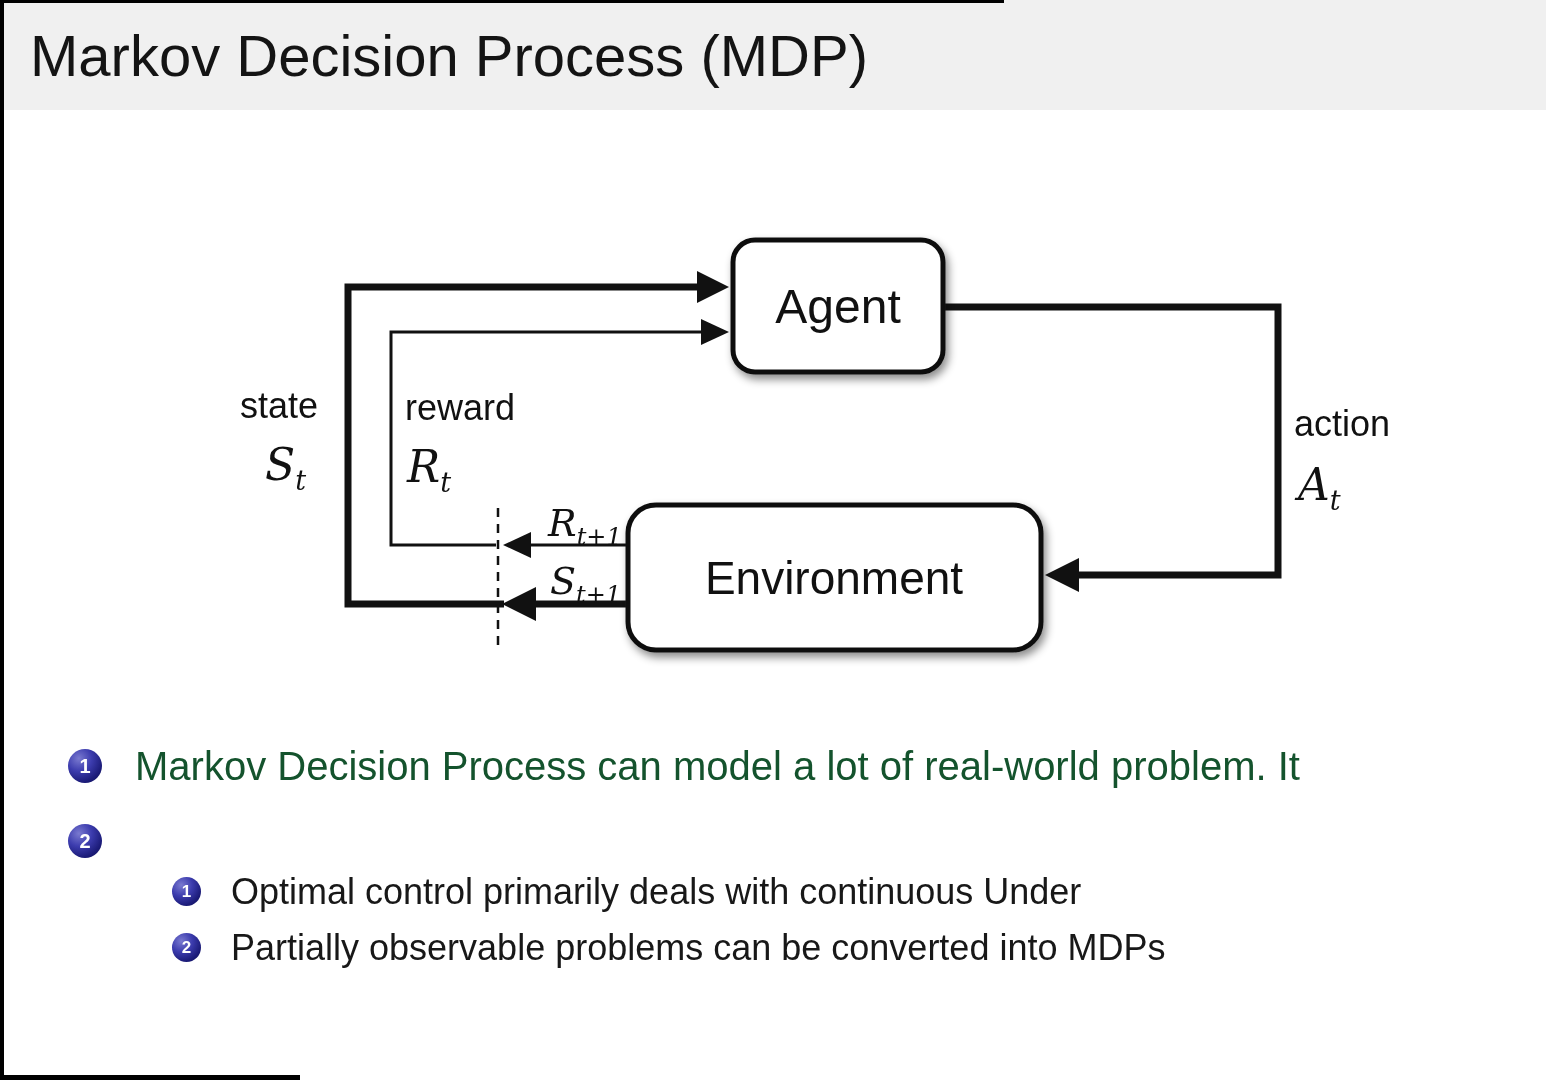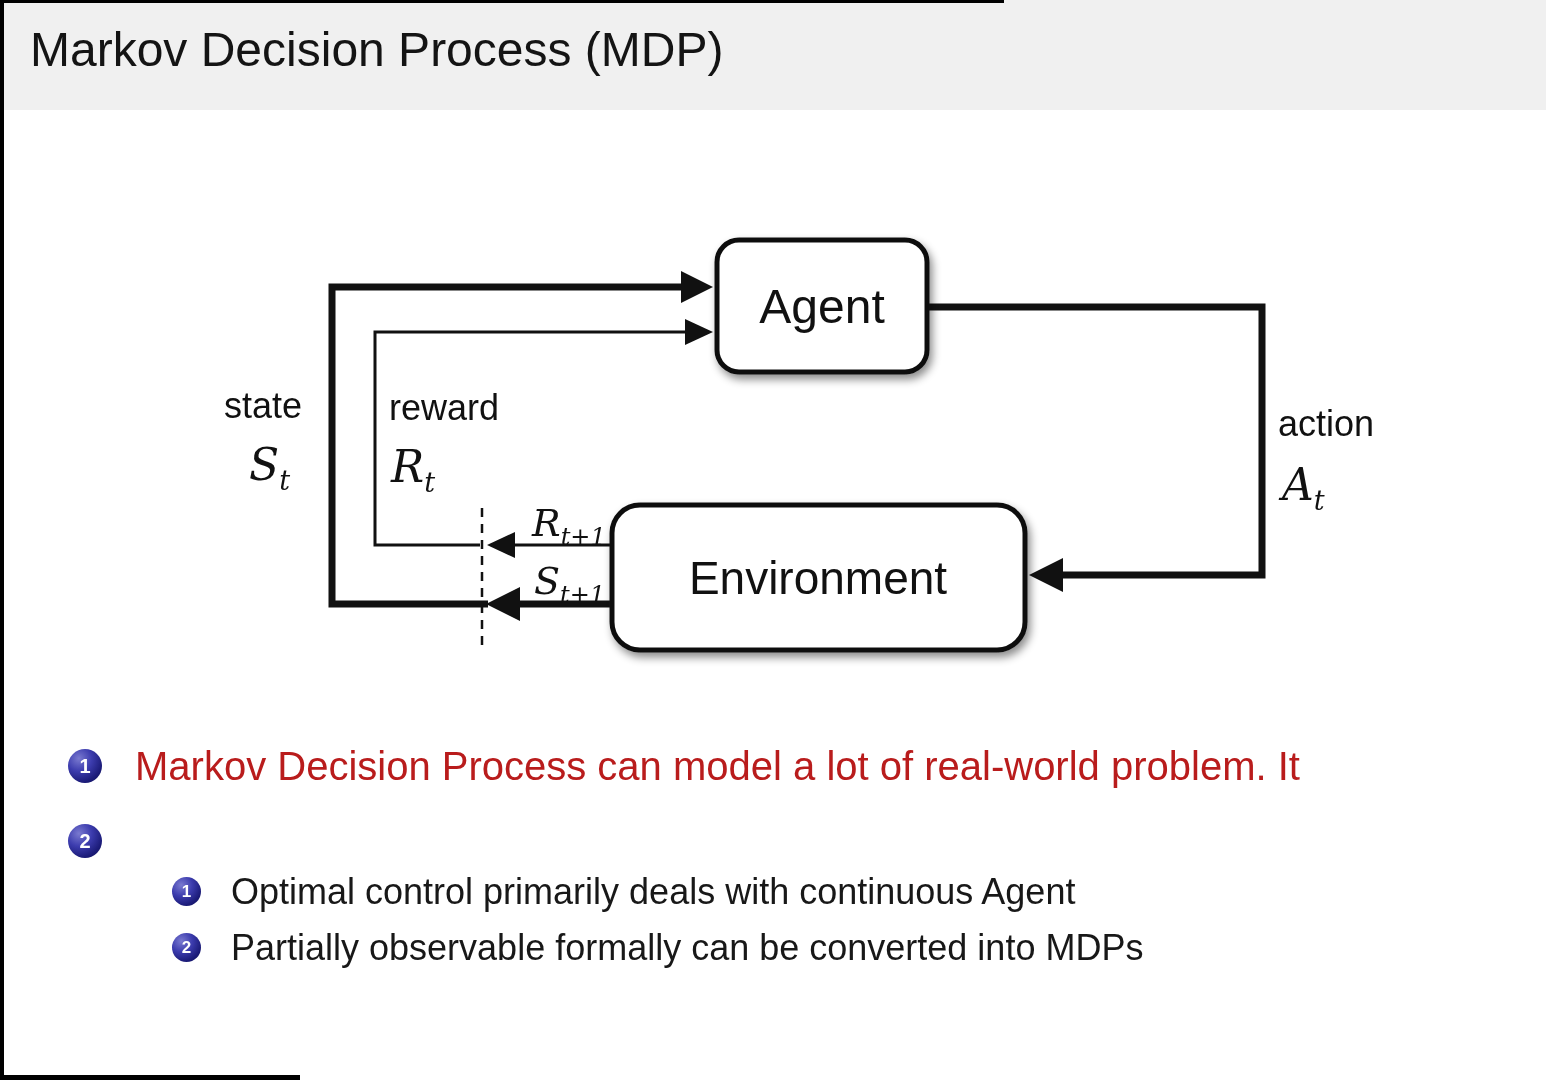--- a/index.html
+++ b/index.html
@@ -5,35 +5,35 @@
   html,body{margin:0;padding:0;background:#fff;}
   .slide{position:relative;width:1546px;height:1080px;background:#ffffff;overflow:hidden;
          font-family:"Liberation Sans",sans-serif;color:#161616;}
   
   .edge{position:absolute;background:#000;}
   .edge-left{left:0;top:0;width:4px;height:1080px;}
   .edge-top{left:0;top:0;width:1004px;height:3px;}
   .edge-bottom{left:0;bottom:0;width:300px;height:5px;}
   
   .titlebar{position:absolute;left:0;top:0;width:1546px;height:110px;background:#f0f0f0;}
-  .titlebar h1{margin:0;padding:22px 0 0 30px;font-size:48px;font-weight:400;
+  .titlebar h1{margin:0;padding:22px 0 0 30px;font-size:58px;font-weight:400;
                letter-spacing:0px;color:#141414;}
   
-  .diagram{position:absolute;left:192px;top:220px;width:1220px;height:470px;}
+  .diagram{position:absolute;left:208px;top:220px;width:1220px;height:470px;}
   svg text{fill:#111;}
   .boxlabel{font-family:"Liberation Sans",sans-serif;font-weight:400;}
   .word{font-family:"Liberation Sans",sans-serif;font-size:36px;}
   .math{font-family:"DejaVu Serif",serif;font-style:italic;font-size:44px;}
   .math .sub{font-size:27px;}
   .mathsm{font-family:"DejaVu Serif",serif;font-style:italic;font-size:38px;}
   .mathsm .sub{font-size:24px;}
   
   .bullets{position:absolute;left:62px;top:736px;width:1460px;}
   .item{display:flex;align-items:flex-start;}
-  .item .txt{font-size:40px;line-height:61px;color:#b91c1c;}
+  .item .txt{font-size:40px;line-height:61px;color:#14532d;}
   .ball{flex:0 0 auto;width:34px;height:34px;border-radius:50%;margin:13px 33px 0 6px;
         background:radial-gradient(circle at 32% 28%, #7a7ad0 0%, #3c3cae 38%, #1b1b78 72%, #0e0e52 100%);
         color:#fff;display:flex;align-items:center;justify-content:center;
         font-size:20px;font-weight:bold;}
   .subitems{margin:10px 0 0 110px;}
   .subitem{display:flex;align-items:flex-start;margin-bottom:8px;}
   .subitem .txt{font-size:36px;line-height:48px;color:#181818;}
   .ball.small{width:29px;height:29px;font-size:17px;margin:9px 30px 0 0;}
   .item2{margin-top:14px;}
 </style>
@@ -114,25 +114,25 @@
       </div>
     </div>
 
     <div class="item item2">
       <div class="ball">2</div>
     </div>
 
     <div class="subitems">
       <div class="subitem">
         <div class="ball small">1</div>
-        <div class="txt">Optimal control primarily deals with continuous Agent</div>
+        <div class="txt">Optimal control primarily deals with continuous Under</div>
       </div>
       <div class="subitem">
         <div class="ball small">2</div>
-        <div class="txt">Partially observable formally can be converted into MDPs</div>
+        <div class="txt">Partially observable problems can be converted into MDPs</div>
       </div>
     </div>
 
   </div>
 
   <div class="edge edge-left"></div>
   <div class="edge edge-top"></div>
   <div class="edge edge-bottom"></div>
 
 </div>

